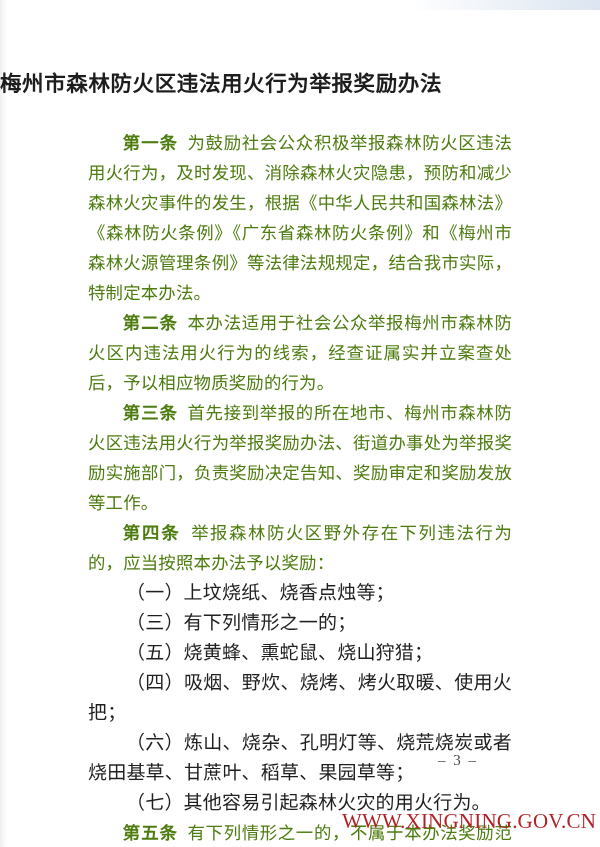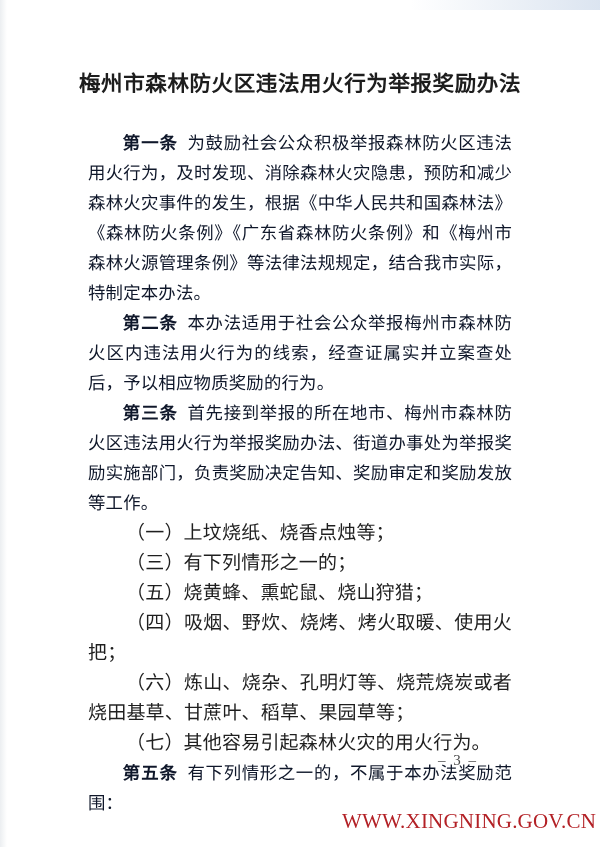--- a/index.html
+++ b/index.html
@@ -44,21 +44,20 @@
     top: 0;
     width: 600px;
     height: 847px;
   }
 
   .doc-title {
     position: absolute;
     left: 0;
     top: 66px;
     width: 600px;
-    text-align: center;
     font-family: "DejaVu Serif", "Liberation Serif", serif;
     font-size: 21.5px;
     font-weight: 700;
     letter-spacing: 0.6px;
     color: #1d1d1d;
   }
 
   .body-block {
     position: absolute;
     left: 88px;
@@ -67,21 +66,21 @@
   }
 
   .para {
     margin: 0;
     font-size: 17.4px;
     line-height: 30px;
     text-indent: 2em;
     text-align: justify;
     text-justify: inter-ideograph;
     letter-spacing: 0.2px;
-    color: #0f172a;
+    color: #4d7c0f;
   }
 
   .para .art-label {
     font-weight: 700;
     letter-spacing: 0.5px;
   }
   .para .art-label::after {
     content: "\2002";
   }
 
@@ -141,20 +140,23 @@
     </p>
 
     <p class="para">
       <span class="art-label">第二条</span><span>本办法适用于社会公众举报梅州市森林防火区内违法用火行为的线索，经查证属实并立案查处后，予以相应物质奖励的行为。</span>
     </p>
 
     <p class="para">
       <span class="art-label">第三条</span><span>首先接到举报的所在地市、梅州市森林防火区违法用火行为举报奖励办法、街道办事处为举报奖励实施部门，负责奖励决定告知、奖励审定和奖励发放等工作。</span>
     </p>
 
+    <p class="para">
+      <span class="art-label">第四条</span><span>举报森林防火区野外存在下列违法行为的，应当按照本办法予以奖励：</span>
+    </p>
 
     <p class="list-item">（一）上坟烧纸、烧香点烛等；</p>
     <p class="list-item">（三）有下列情形之一的；</p>
     <p class="list-item">（五）烧黄蜂、熏蛇鼠、烧山狩猎；</p>
     <p class="list-item">（四）吸烟、野炊、烧烤、烤火取暖、使用火把；</p>
     <p class="list-item">（六）炼山、烧杂、孔明灯等、烧荒烧炭或者烧田基草、甘蔗叶、稻草、果园草等；</p>
     <p class="list-item">（七）其他容易引起森林火灾的用火行为。</p>
 
     <p class="para">
       <span class="art-label">第五条</span><span>有下列情形之一的，不属于本办法奖励范围：</span>

